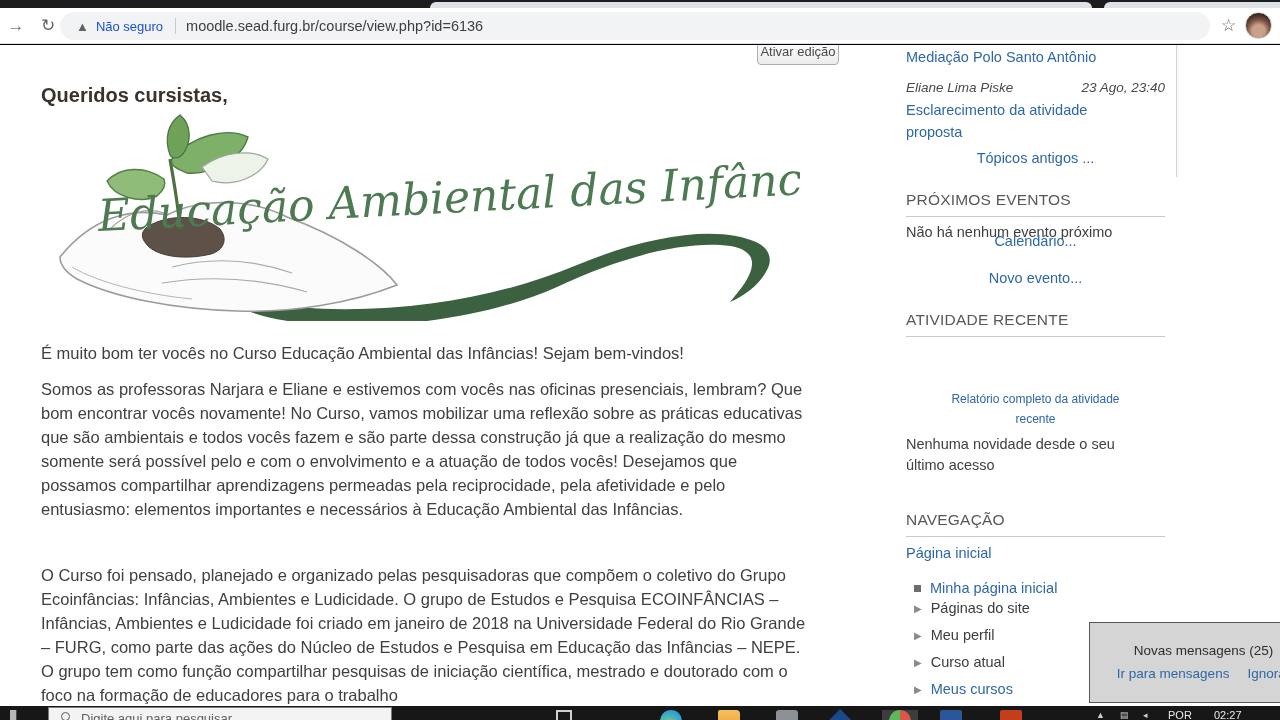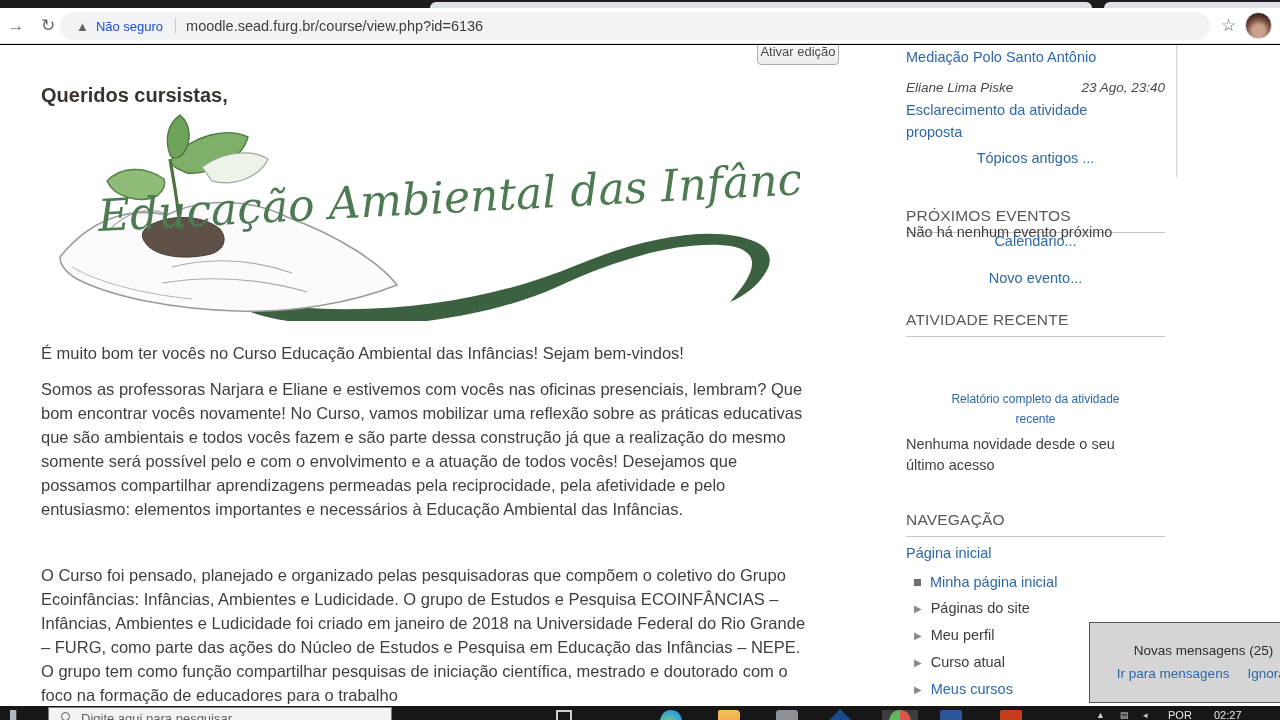--- a/index.html
+++ b/index.html
@@ -130,34 +130,34 @@
 
   <div id="sidebar">
     <a class="s-link" style="position:absolute;top:-4px;">Mediação Polo Santo Antônio</a>
     <div id="forum-meta">
       <span>Eliane Lima Piske</span>
       <span>23 Ago, 23:40</span>
     </div>
     <a class="s-link" style="position:absolute;top:46px;width:190px;line-height:22px;">Esclarecimento da atividade proposta</a>
     <a class="s-link s-center" style="position:absolute;top:97px;width:100%;">Tópicos antigos ...</a>
 
-    <div class="s-head" style="top:154px;">PRÓXIMOS EVENTOS</div>
+    <div class="s-head" style="top:138px;">PRÓXIMOS EVENTOS</div>
     <div class="s-text" style="position:absolute;top:169px;">Não há nenhum evento próximo</div>
     <a class="s-link s-center" style="position:absolute;top:180px;width:100%;">Calendário...</a>
     <a class="s-link s-center" style="position:absolute;top:217px;width:100%;">Novo evento...</a>
 
     <div class="s-head" style="top:258px;">ATIVIDADE RECENTE</div>
     <a class="s-link s-center" style="position:absolute;top:336px;width:100%;font-size:12px;line-height:20px;padding:0 40px;">Relatório completo da atividade recente</a>
     <div class="s-text" style="position:absolute;top:381px;width:230px;">Nenhuma novidade desde o seu último acesso</div>
 
     <div class="s-head" style="top:458px;">NAVEGAÇÃO</div>
     <a class="s-link" style="position:absolute;top:492px;">Página inicial</a>
 
     <div id="nav-list">
-      <div class="nav-item" style="top:8px;">
+      <div class="nav-item" style="top:14px;">
         <span class="sq-bullet"></span>
         <a class="s-link">Minha página inicial</a>
       </div>
       <div class="nav-item" style="top:34px;">
         <span class="tri-bullet">▶</span>
         <a class="nav-dark">Páginas do site</a>
       </div>
       <div class="nav-item" style="top:61px;">
         <span class="tri-bullet">▶</span>
         <a class="nav-dark">Meu perfil</a>

